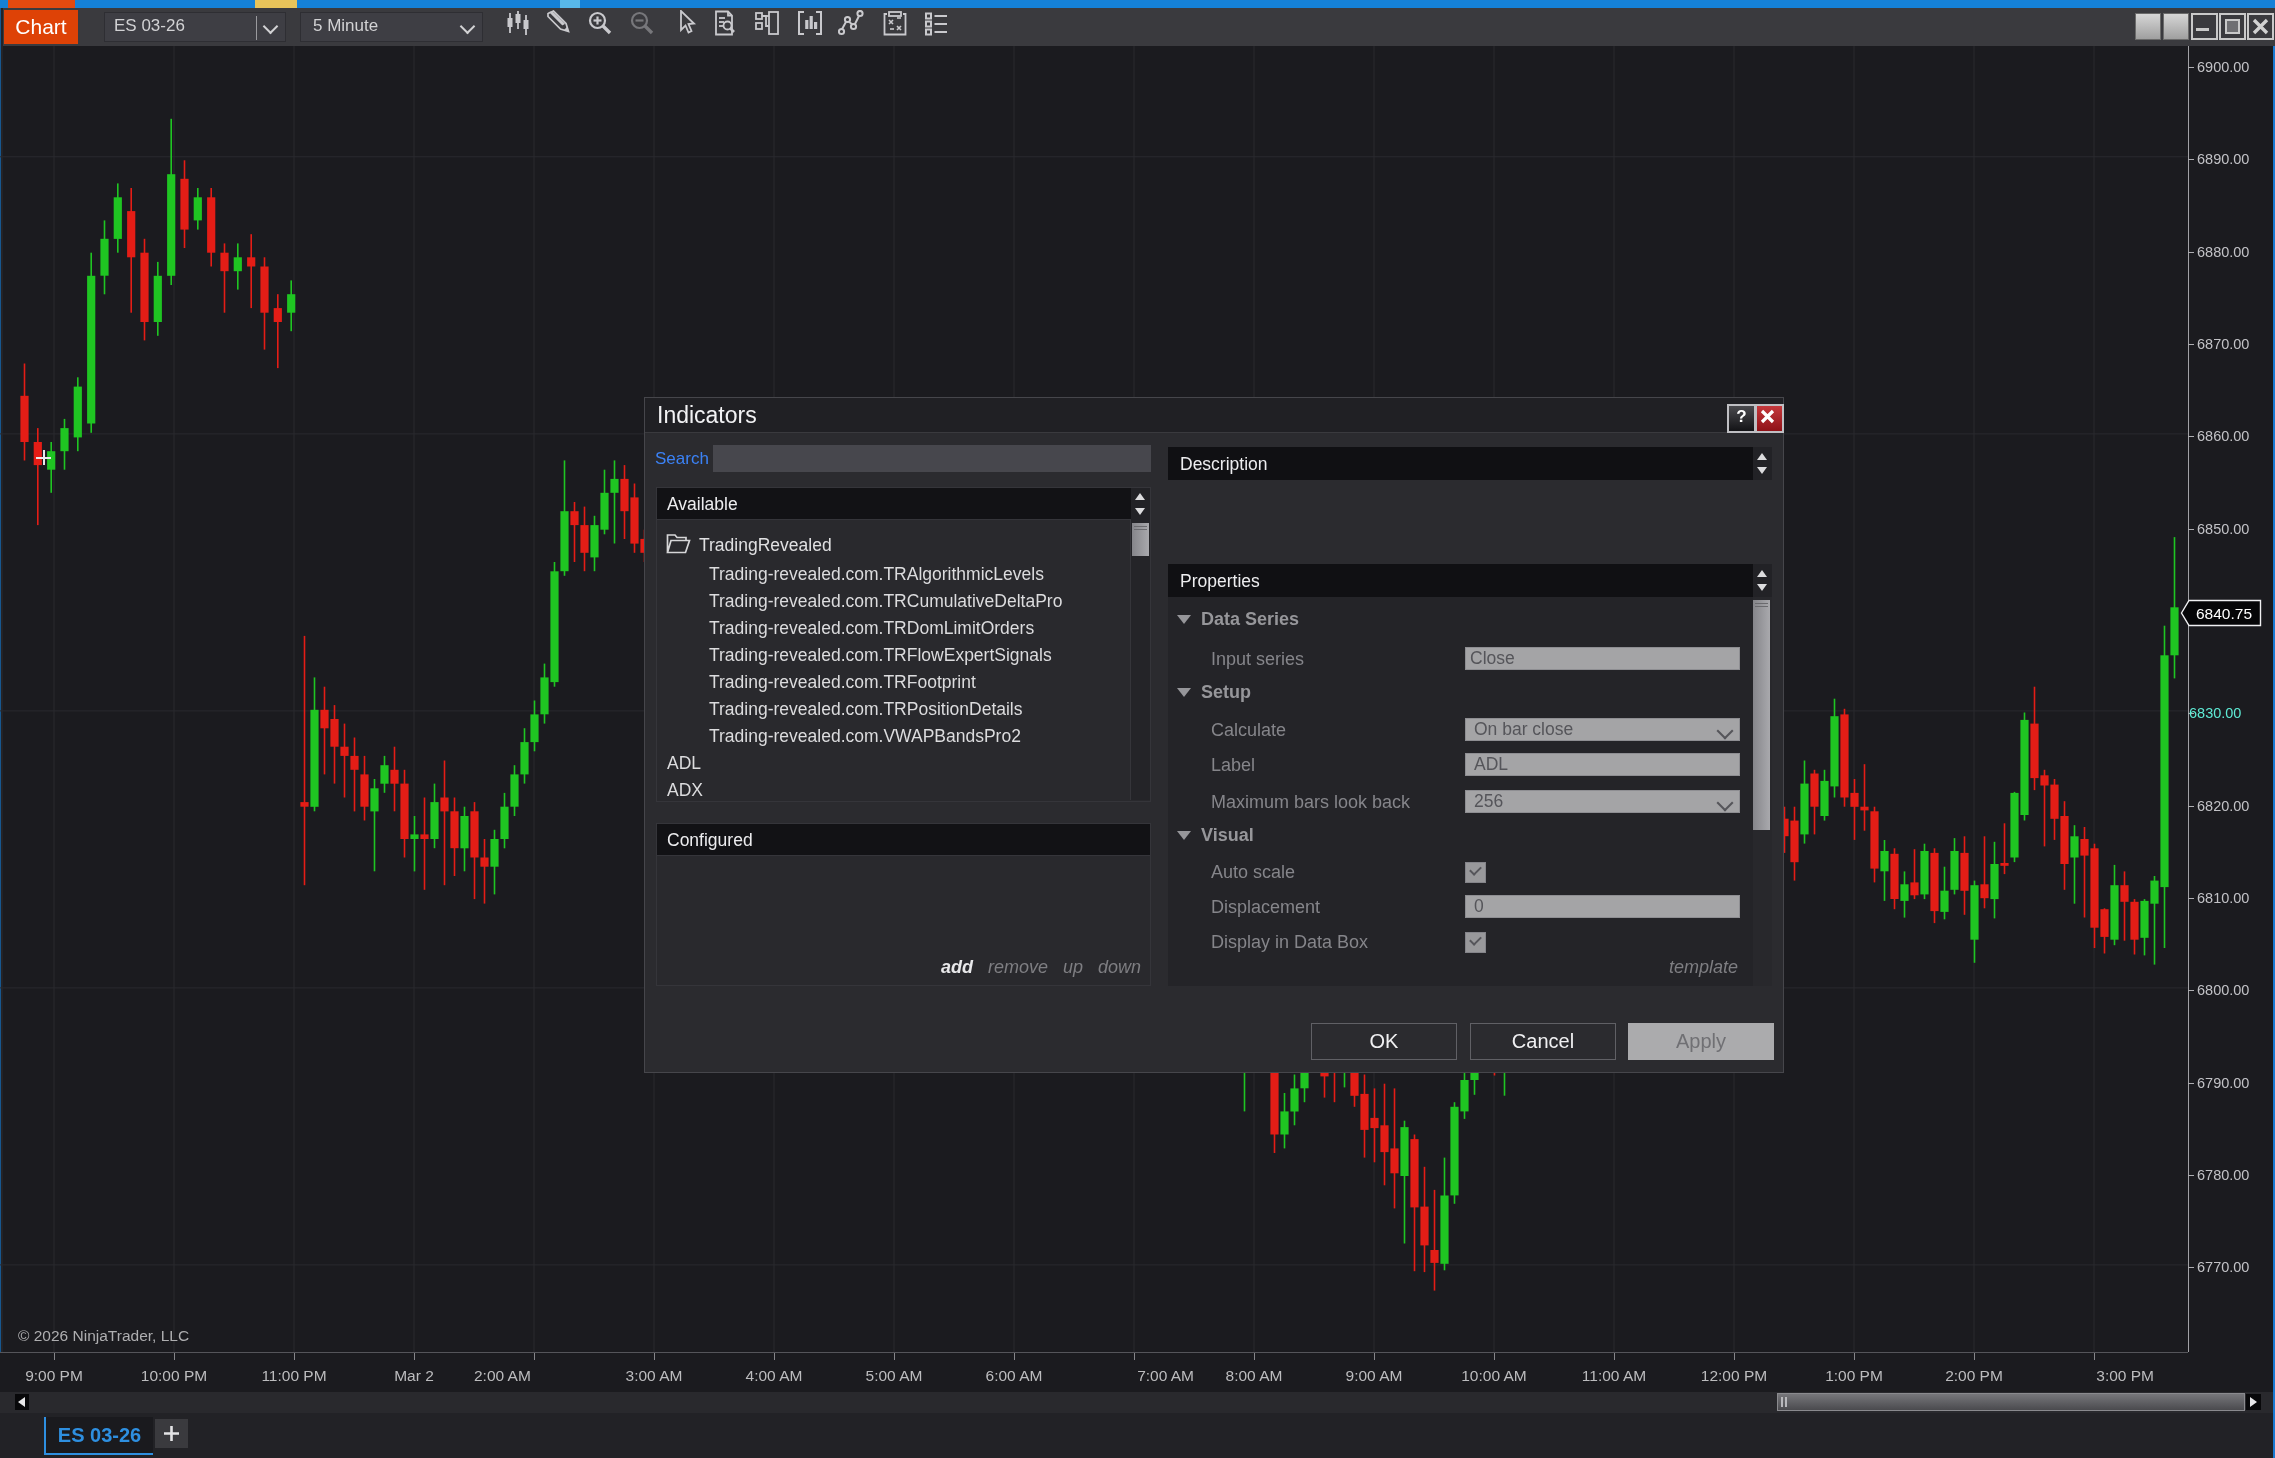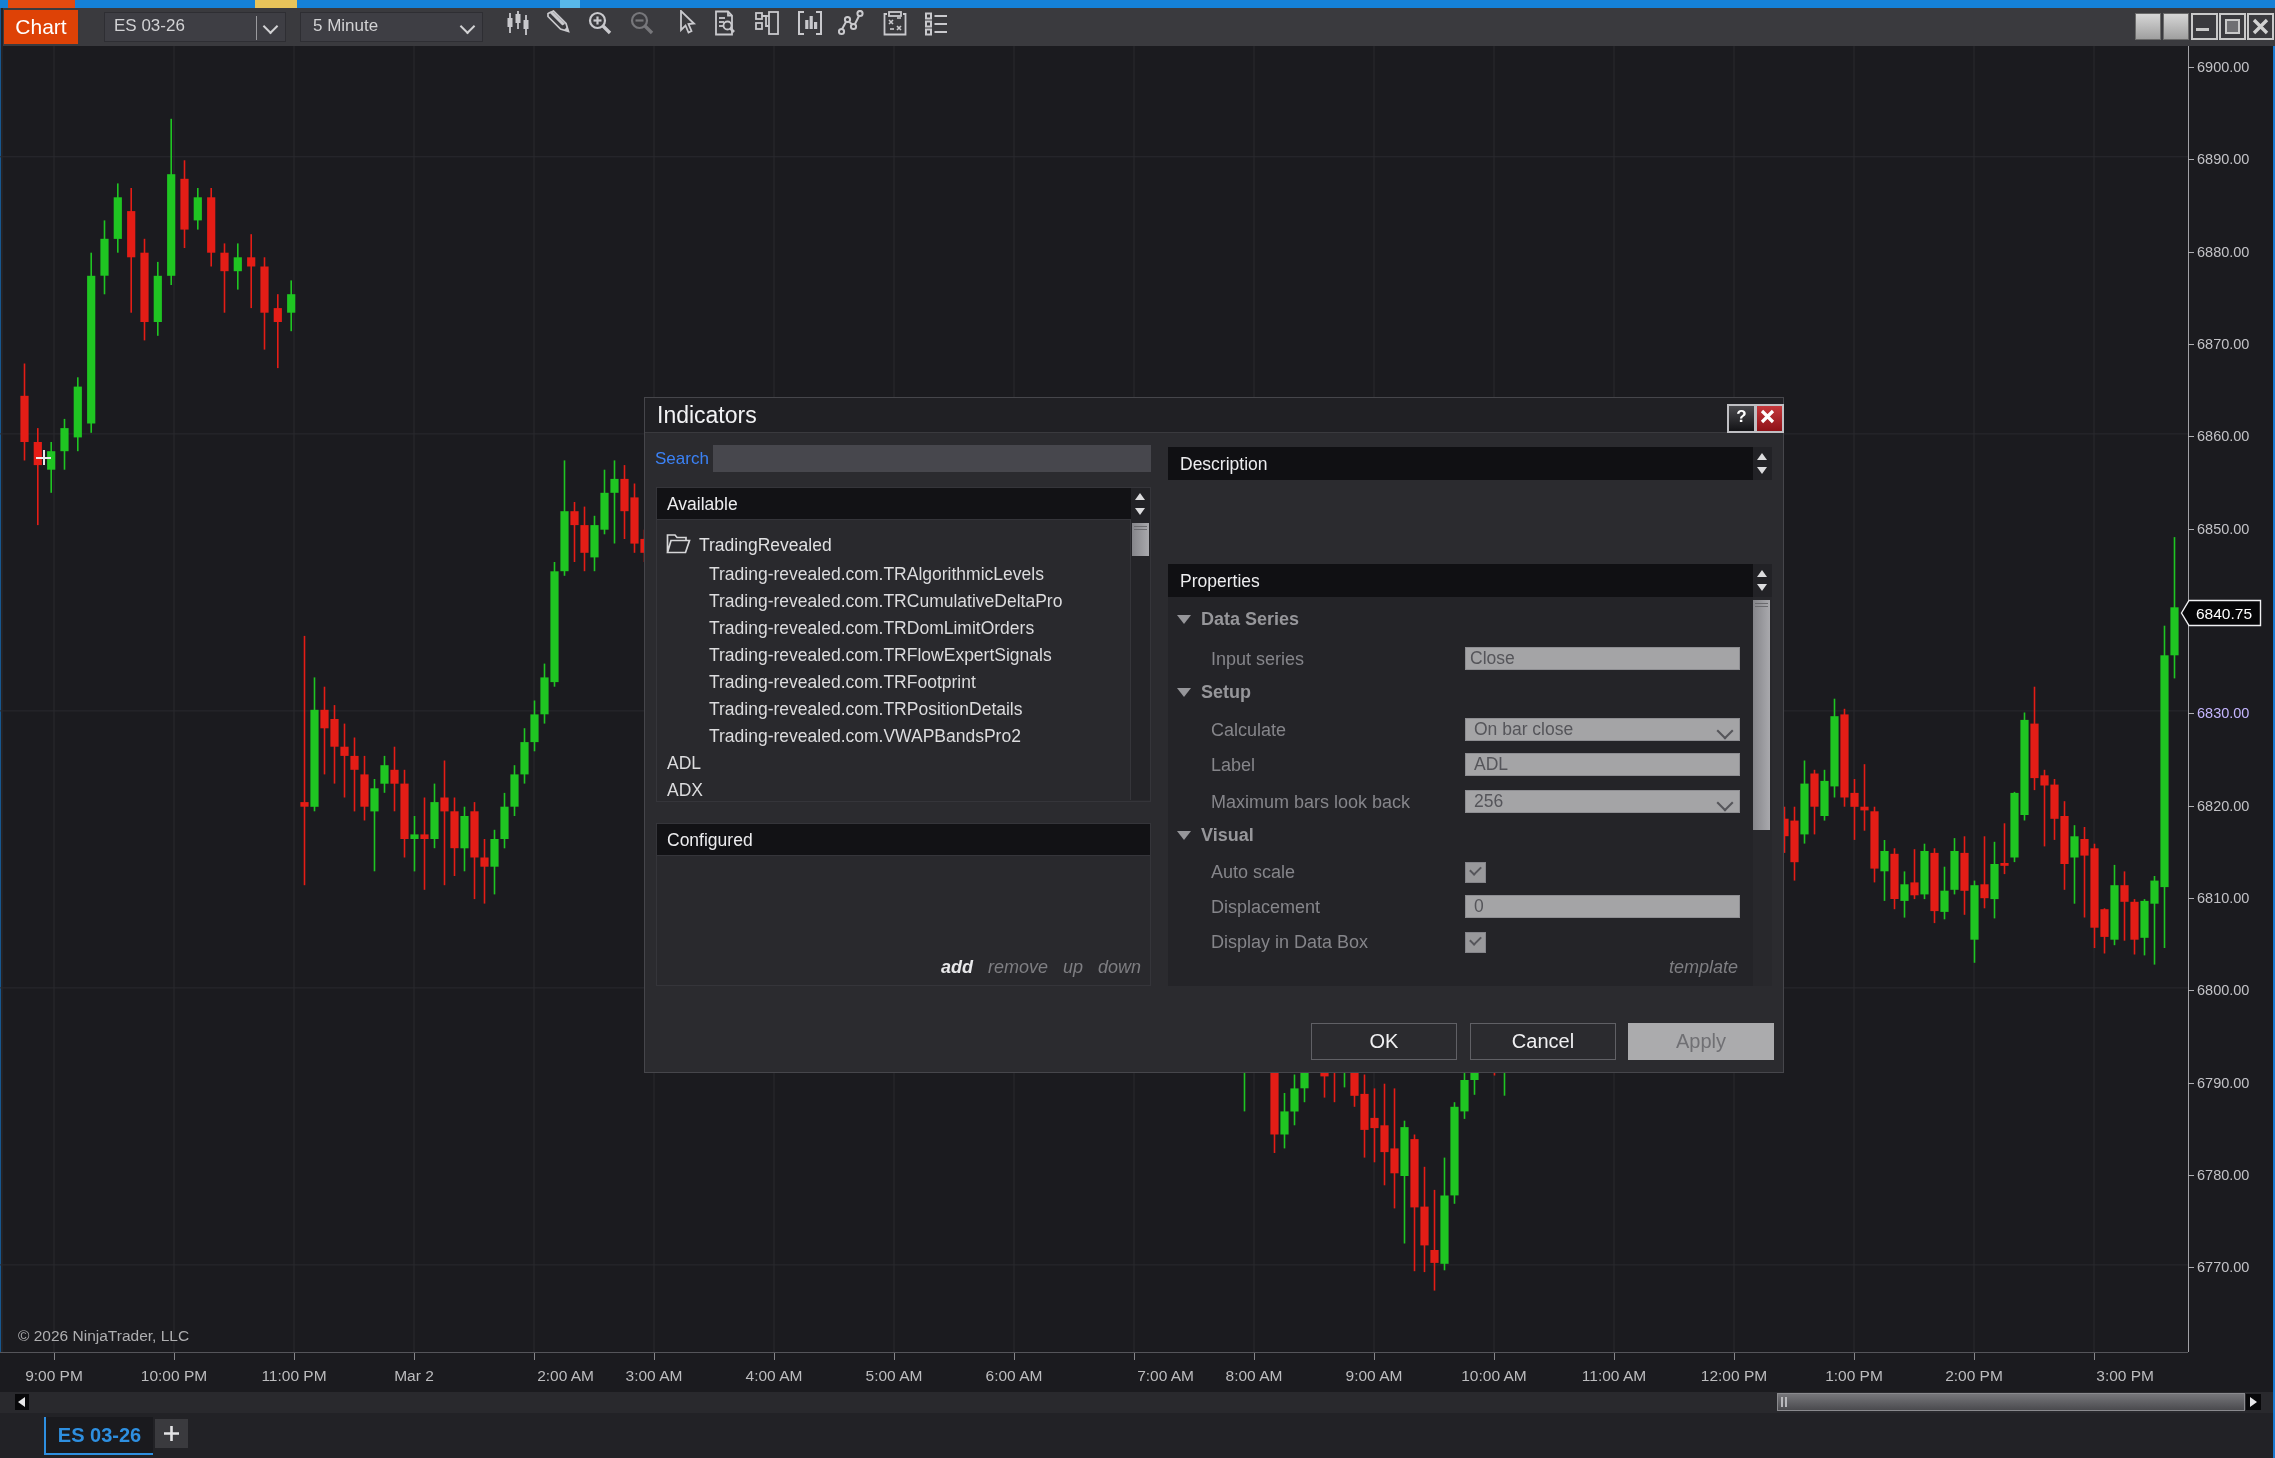--- a/index.html
+++ b/index.html
@@ -593,21 +593,21 @@
       <div style="position:absolute;left:9px;top:244px;font-size:14.5px;color:#c2c2c6;white-space:nowrap">6880.00</div>
       <div style="position:absolute;left:0;top:336px;width:6px;height:1px;background:#aeaeb2;margin-top:8px"></div>
       <div style="position:absolute;left:9px;top:336px;font-size:14.5px;color:#c2c2c6;white-space:nowrap">6870.00</div>
       <div style="position:absolute;left:0;top:428px;width:6px;height:1px;background:#aeaeb2;margin-top:8px"></div>
       <div style="position:absolute;left:9px;top:428px;font-size:14.5px;color:#c2c2c6;white-space:nowrap">6860.00</div>
       <div style="position:absolute;left:0;top:521px;width:6px;height:1px;background:#aeaeb2;margin-top:8px"></div>
       <div style="position:absolute;left:9px;top:521px;font-size:14.5px;color:#c2c2c6;white-space:nowrap">6850.00</div>
       <div style="position:absolute;left:0;top:613px;width:6px;height:1px;background:#aeaeb2;margin-top:8px"></div>
       <div style="position:absolute;left:9px;top:613px;font-size:14.5px;color:#c2c2c6;white-space:nowrap">6840.00</div>
       <div style="position:absolute;left:0;top:705px;width:6px;height:1px;background:#aeaeb2;margin-top:8px"></div>
-      <div style="position:absolute;left:9px;top:705px;font-size:14.5px;color:#c4b5fd;white-space:nowrap">6830.00</div>
+      <div style="position:absolute;left:1px;top:705px;font-size:14.5px;color:#5eead4;white-space:nowrap">6830.00</div>
       <div style="position:absolute;left:0;top:798px;width:6px;height:1px;background:#aeaeb2;margin-top:8px"></div>
       <div style="position:absolute;left:9px;top:798px;font-size:14.5px;color:#c2c2c6;white-space:nowrap">6820.00</div>
       <div style="position:absolute;left:0;top:890px;width:6px;height:1px;background:#aeaeb2;margin-top:8px"></div>
       <div style="position:absolute;left:9px;top:890px;font-size:14.5px;color:#c2c2c6;white-space:nowrap">6810.00</div>
       <div style="position:absolute;left:0;top:982px;width:6px;height:1px;background:#aeaeb2;margin-top:8px"></div>
       <div style="position:absolute;left:9px;top:982px;font-size:14.5px;color:#c2c2c6;white-space:nowrap">6800.00</div>
       <div style="position:absolute;left:0;top:1075px;width:6px;height:1px;background:#aeaeb2;margin-top:8px"></div>
       <div style="position:absolute;left:9px;top:1075px;font-size:14.5px;color:#c2c2c6;white-space:nowrap">6790.00</div>
       <div style="position:absolute;left:0;top:1167px;width:6px;height:1px;background:#aeaeb2;margin-top:8px"></div>
       <div style="position:absolute;left:9px;top:1167px;font-size:14.5px;color:#c2c2c6;white-space:nowrap">6780.00</div>
@@ -624,21 +624,21 @@
 <div style="position:absolute;left:0;top:1353px;width:2275px;height:39px;background:#1b1b1f">
       <div style="position:absolute;left:54px;top:0;width:1px;height:7px;background:#86868a"></div>
       <div style="position:absolute;left:-6px;top:14px;width:120px;text-align:center;font-size:15.5px;color:#bcbcbe;white-space:nowrap">9:00 PM</div>
       <div style="position:absolute;left:174px;top:0;width:1px;height:7px;background:#86868a"></div>
       <div style="position:absolute;left:114px;top:14px;width:120px;text-align:center;font-size:15.5px;color:#bcbcbe;white-space:nowrap">10:00 PM</div>
       <div style="position:absolute;left:294px;top:0;width:1px;height:7px;background:#86868a"></div>
       <div style="position:absolute;left:234px;top:14px;width:120px;text-align:center;font-size:15.5px;color:#bcbcbe;white-space:nowrap">11:00 PM</div>
       <div style="position:absolute;left:414px;top:0;width:1px;height:7px;background:#86868a"></div>
       <div style="position:absolute;left:354px;top:14px;width:120px;text-align:center;font-size:15.5px;color:#bcbcbe;white-space:nowrap">Mar 2</div>
       <div style="position:absolute;left:534px;top:0;width:1px;height:7px;background:#86868a"></div>
-      <div style="position:absolute;left:474px;top:14px;width:120px;text-align:right;font-size:15.5px;color:#bcbcbe;white-space:nowrap">2:00 AM</div>
+      <div style="position:absolute;left:474px;top:14px;width:120px;text-align:left;font-size:15.5px;color:#bcbcbe;white-space:nowrap">2:00 AM</div>
       <div style="position:absolute;left:654px;top:0;width:1px;height:7px;background:#86868a"></div>
       <div style="position:absolute;left:594px;top:14px;width:120px;text-align:center;font-size:15.5px;color:#bcbcbe;white-space:nowrap">3:00 AM</div>
       <div style="position:absolute;left:774px;top:0;width:1px;height:7px;background:#86868a"></div>
       <div style="position:absolute;left:714px;top:14px;width:120px;text-align:center;font-size:15.5px;color:#bcbcbe;white-space:nowrap">4:00 AM</div>
       <div style="position:absolute;left:894px;top:0;width:1px;height:7px;background:#86868a"></div>
       <div style="position:absolute;left:834px;top:14px;width:120px;text-align:center;font-size:15.5px;color:#bcbcbe;white-space:nowrap">5:00 AM</div>
       <div style="position:absolute;left:1014px;top:0;width:1px;height:7px;background:#86868a"></div>
       <div style="position:absolute;left:954px;top:14px;width:120px;text-align:center;font-size:15.5px;color:#bcbcbe;white-space:nowrap">6:00 AM</div>
       <div style="position:absolute;left:1134px;top:0;width:1px;height:7px;background:#86868a"></div>
       <div style="position:absolute;left:1074px;top:14px;width:120px;text-align:right;font-size:15.5px;color:#bcbcbe;white-space:nowrap">7:00 AM</div>

